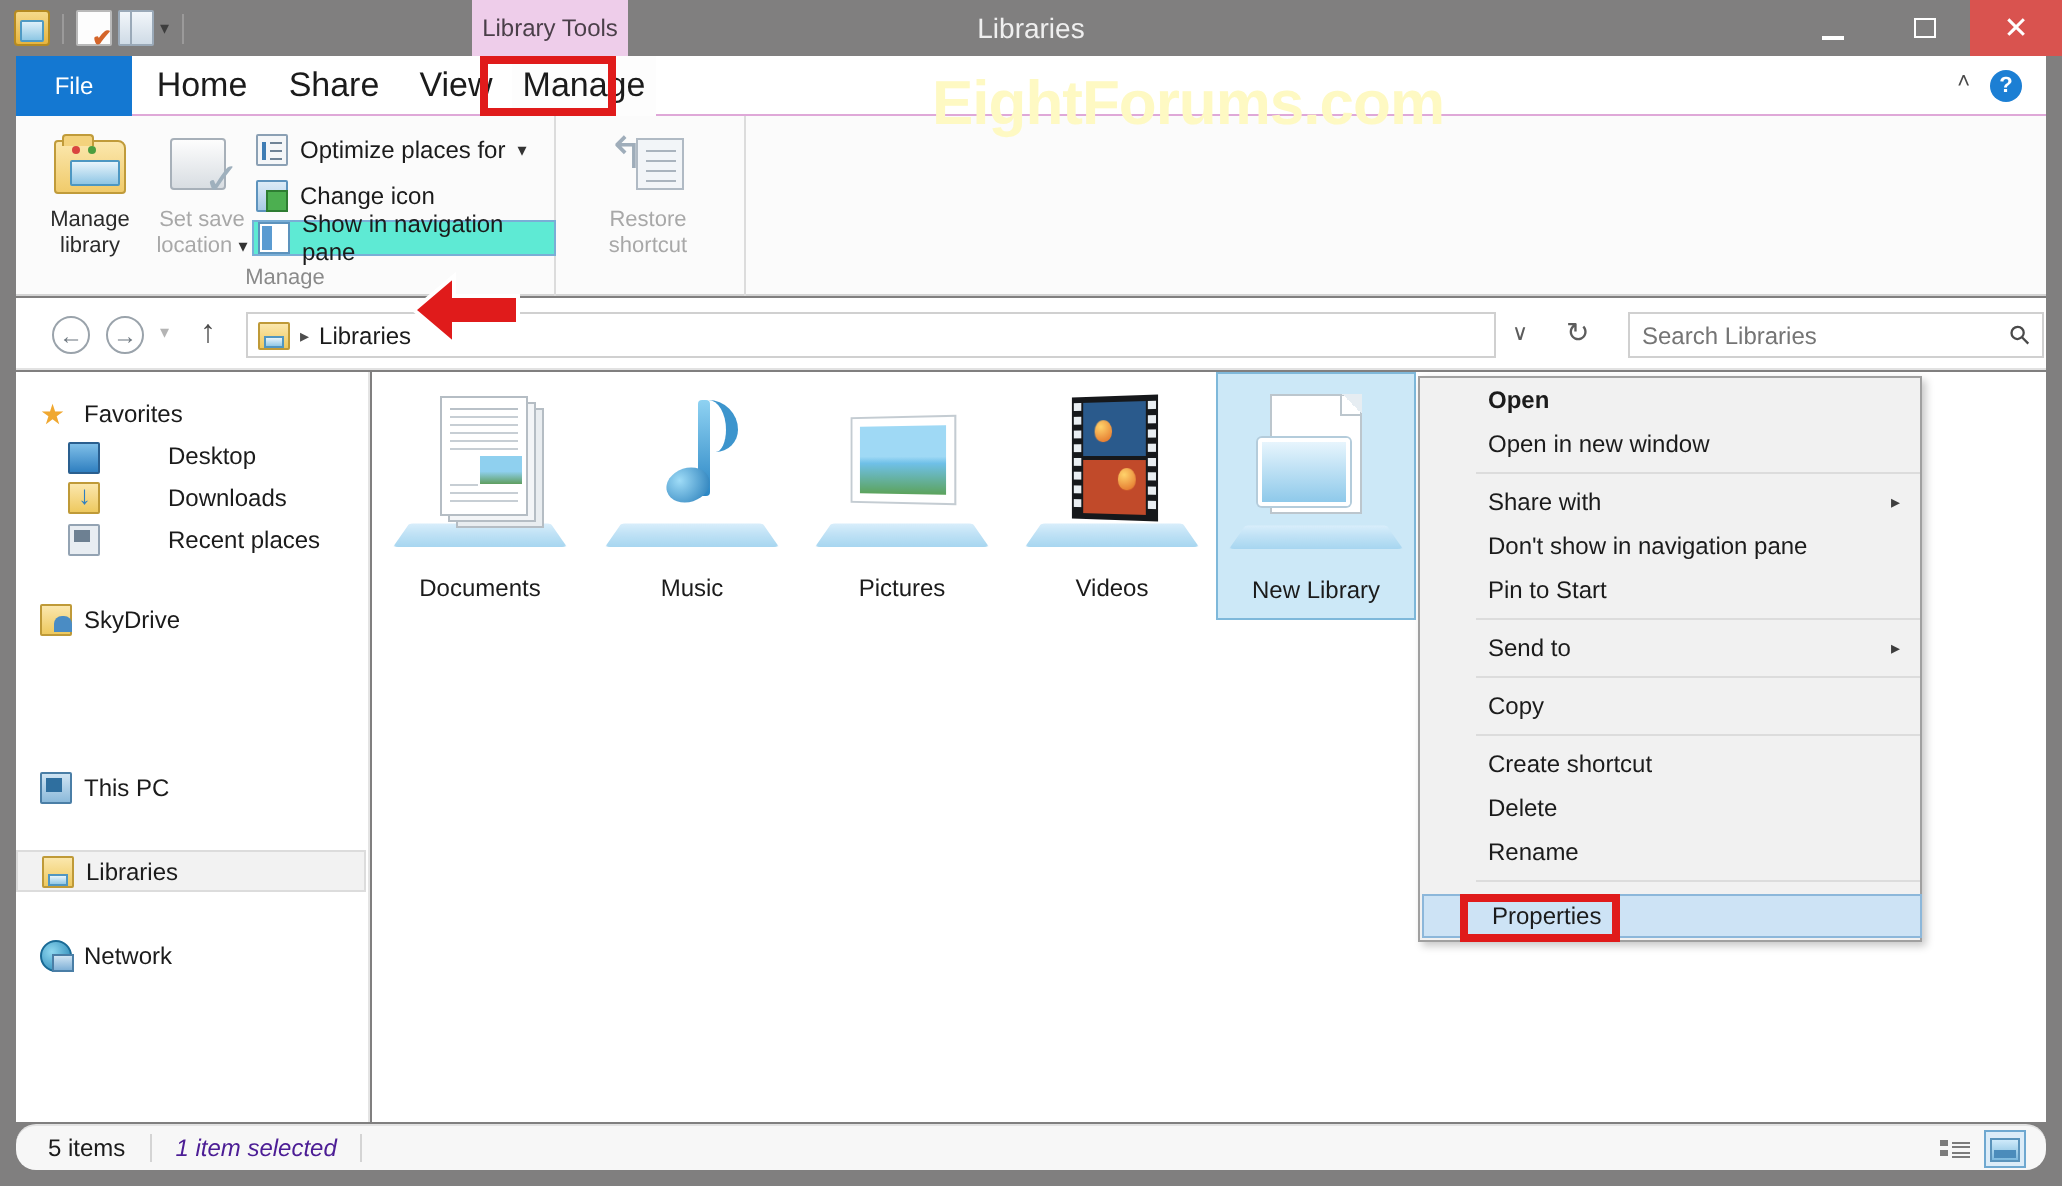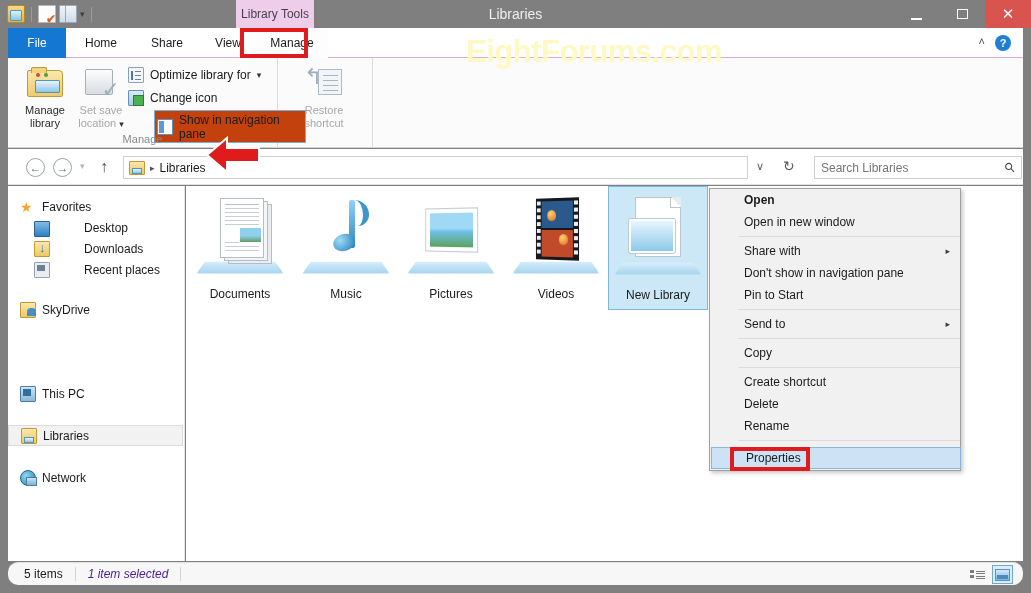--- a/index.html
+++ b/index.html
@@ -64,21 +64,21 @@
   #tabstrip {
     position: absolute; left: 8px; top: 28px; width: 1015px; height: 30px;
     background: #ffffff; border-bottom: 1px solid #dfa8d8;
   }
   #tab-file {
     position: absolute; left: 0; top: 0; width: 58px; height: 30px;
     background: #1478d2; color: #ffffff; font-size: 12px;
     display: flex; align-items: center; justify-content: center;
   }
   .tab { position: absolute; top: 0; height: 30px; display: flex; align-items: center;
-         justify-content: center; font-size: 12px; color: #1b1b1b; }
+         justify-content: center; font-size: 17px; color: #1b1b1b; }
   #tab-home { left: 62px; width: 62px; }
   #tab-share { left: 128px; width: 62px; }
   #tab-view { left: 192px; width: 56px; }
   #tab-manage { left: 248px; width: 72px; background: #fdfdfd; color: #1b1b1b; }
   #tab-manage-hl {
     position: absolute; left: 240px; top: 28px; width: 68px; height: 30px;
     border: 4px solid #e01b1b; pointer-events: none;
   }
   #ribbon-collapse { position: absolute; right: 38px; top: 7px; font-size: 11px; color: #4a4a4a; }
   #ribbon-help {
@@ -147,22 +147,22 @@
     content:""; position:absolute; left:4px; top:5px; right:3px; height:1px;
     background:#aab4be; box-shadow: 0 5px 0 #aab4be, 0 10px 0 #aab4be, 0 15px 0 #aab4be;
   }
   .icon-restore .arr { position:absolute; left:0; top:1px; font-size:22px; color:#9fadba; line-height:22px; }
 
   .sm-row { position: absolute; left: 120px; height: 22px; display: flex; align-items: center;
             font-size: 12px; color: #1b1b1b; gap: 6px; }
   #row-optimize { top: 6px; }
   #row-changeicon { top: 29px; }
   #row-shownav {
-    top: 52px; left: 118px; width: 152px; height: 33px;
-    border: 1px solid #7aaed6; background: #c2410c; padding-left: 2px; margin-left: 28px;
+    top: 52px; left: 118px; width: 152px; height: 18px;
+    border: 1px solid #7aaed6; background: #5eead4; padding-left: 2px;
   }
   .sm-ic { width: 16px; height: 16px; position: relative; flex: none; }
   .ic-optimize { background: #f4f6f8; border: 1px solid #8ba0b4; border-radius: 1px; }
   .ic-optimize::after {
     content:""; position:absolute; left:6px; top:3px; right:2px; height:1px; background:#6f8396;
     box-shadow: 0 4px 0 #6f8396, 0 8px 0 #6f8396;
   }
   .ic-optimize::before {
     content:""; position:absolute; left:2px; top:3px; width:2px; height:9px; background:#3f7db4;
   }
@@ -455,21 +455,21 @@
         </div>
         <div>Set save</div>
         <div>
           <span>location</span>
           <span class="caret-dn">▾</span>
         </div>
       </div>
 
       <div class="sm-row" id="row-optimize">
         <span class="sm-ic ic-optimize"></span>
-        <span>Optimize library for</span>
+        <span>Optimize places for</span>
         <span class="caret-dn">▾</span>
       </div>
 
       <div class="sm-row" id="row-changeicon">
         <span class="sm-ic ic-changeicon"></span>
         <span>Change icon</span>
       </div>
 
       <div class="sm-row" id="row-shownav">
         <span class="sm-ic ic-shownav"></span>

